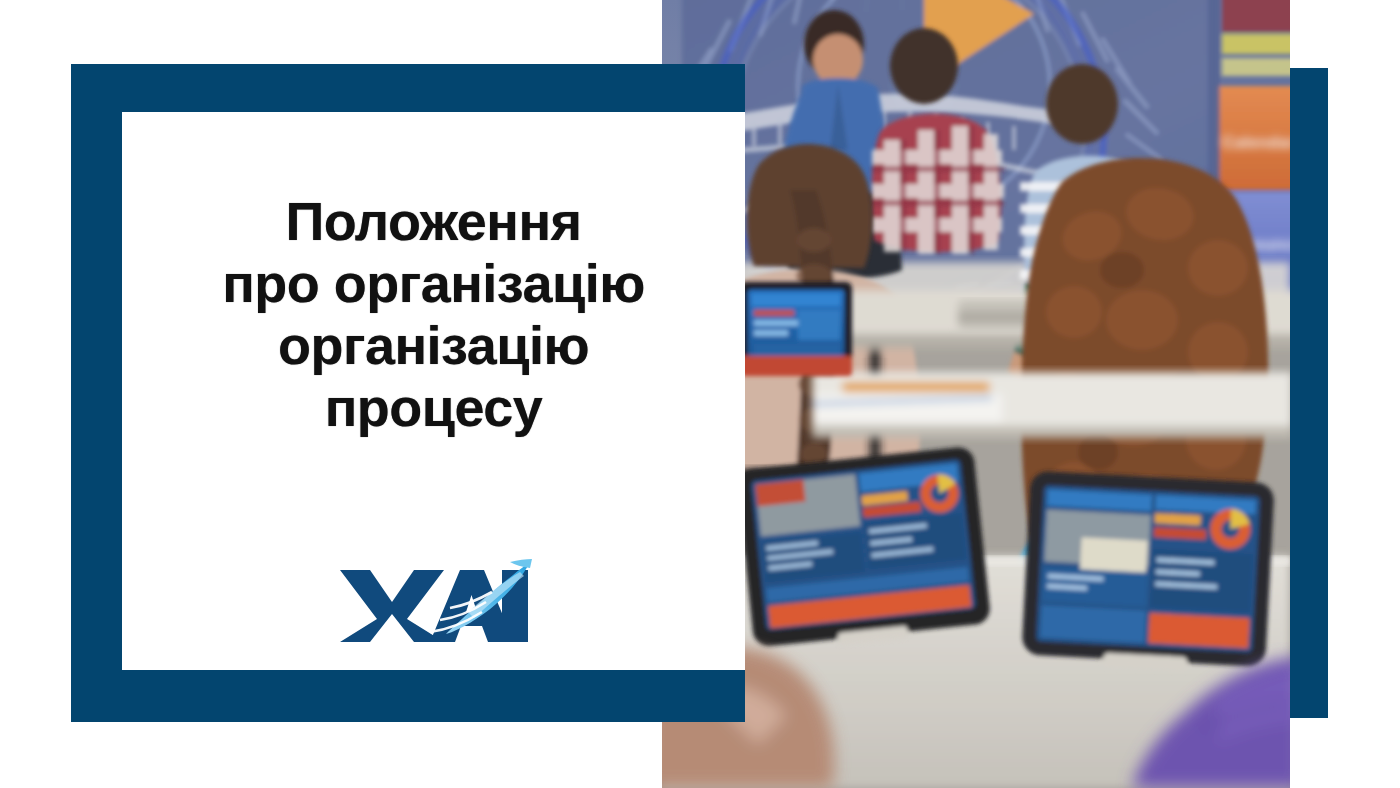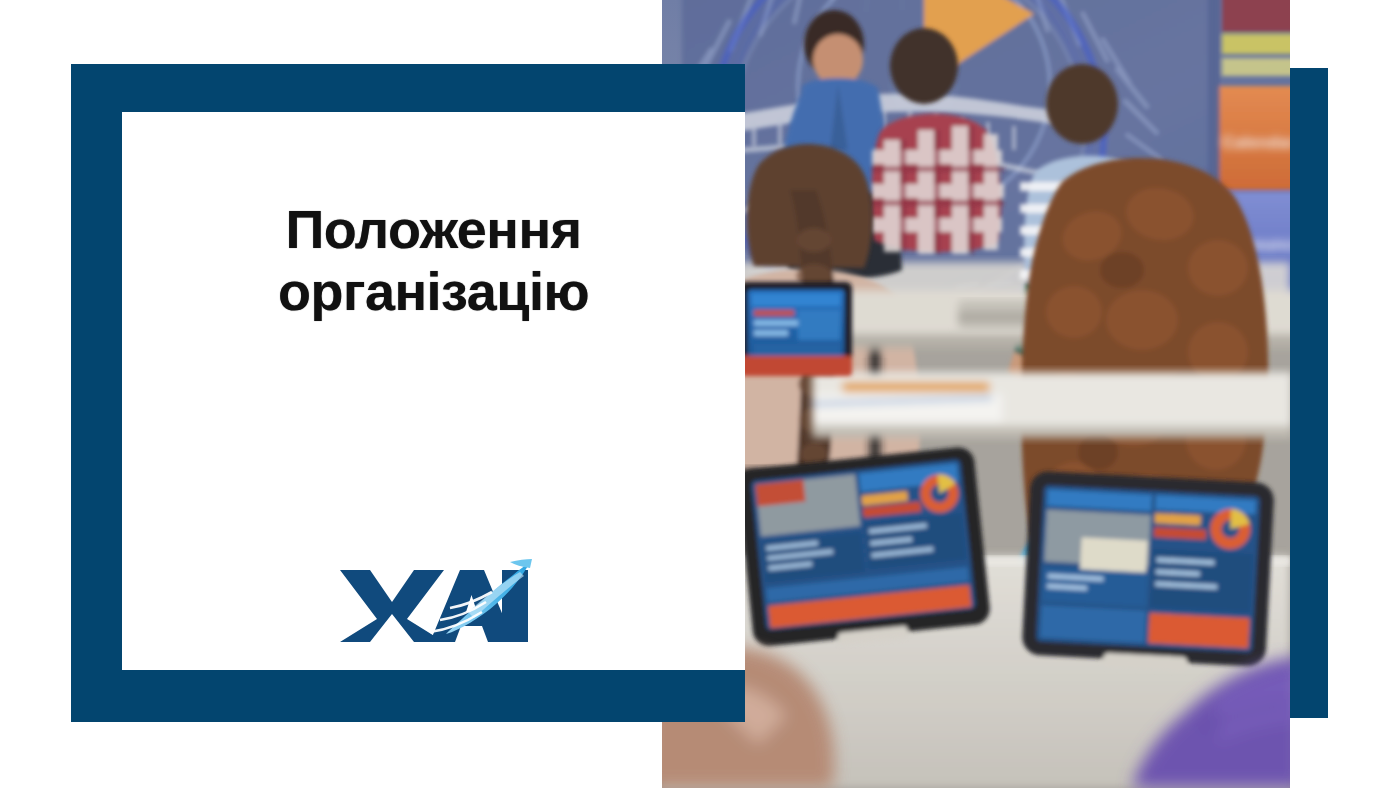--- a/index.html
+++ b/index.html
@@ -52,21 +52,21 @@
     position:absolute;
     inset:0;
     display:flex;
     flex-direction:column;
     align-items:center;
     justify-content:flex-start;
   }
 
   
   .title{
-    margin:12px;
+    margin:4px;
     padding-top:74px;
     width:100%;
     text-align:center;
     color:#111111;
     font-family:"Liberation Sans","DejaVu Sans",sans-serif;
     font-weight:bold;
     font-size:54px;
     line-height:1.15;
     letter-spacing:-0.5px;
     text-shadow:0 0 1px rgba(0,0,0,.55);
@@ -454,21 +454,23 @@
   </div>
 
   <div class="frame-navy"></div>
   <div class="frame-navy-right-strip"></div>
 
   <div class="panel-white">
     <div class="panel-inner">
 
       <h1 class="title">
         <span class="title-line">Положення</span>
+        <span class="title-line">про організацію</span>
         <span class="title-line">організацію</span>
+        <span class="title-line">процесу</span>
       </h1>
 
       <div class="logo-wrap">
         <svg class="logo" viewBox="0 0 200 92" aria-label="XAI">
           <defs>
             <linearGradient id="swooshG" x1="0" y1="1" x2="1" y2="0">
               <stop offset="0" stop-color="#9FD8F5"></stop>
               <stop offset="0.5" stop-color="#4FB6E8"></stop>
               <stop offset="1" stop-color="#2BA3E0"></stop>
             </linearGradient>

